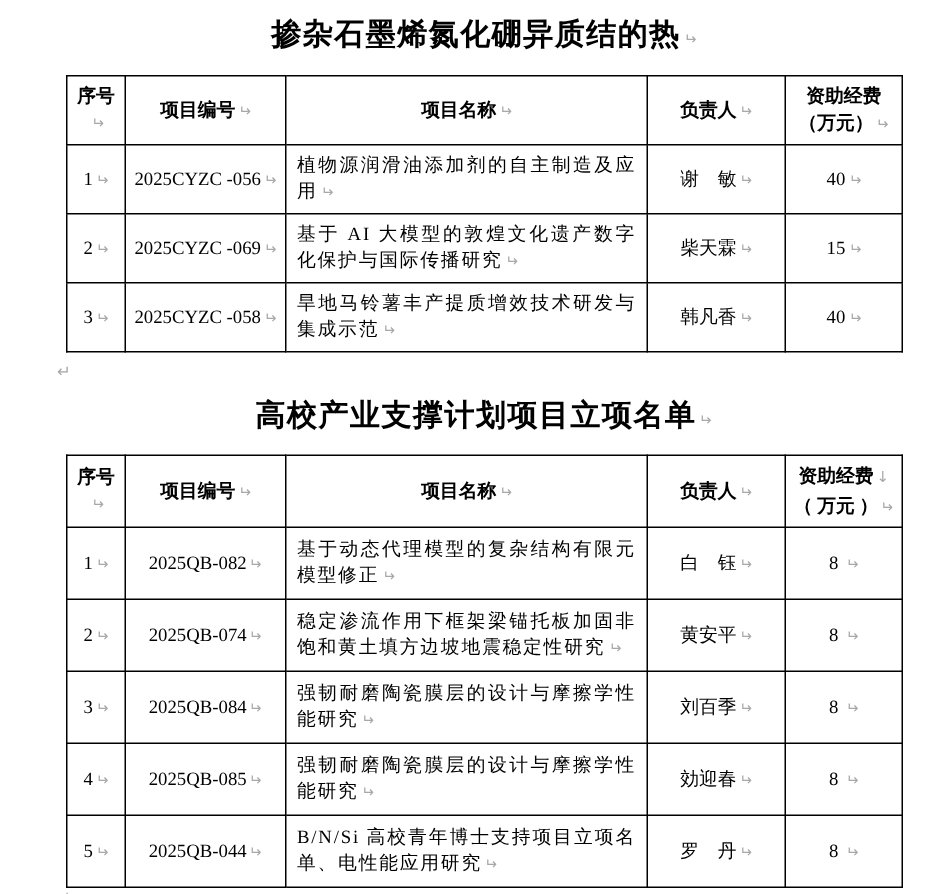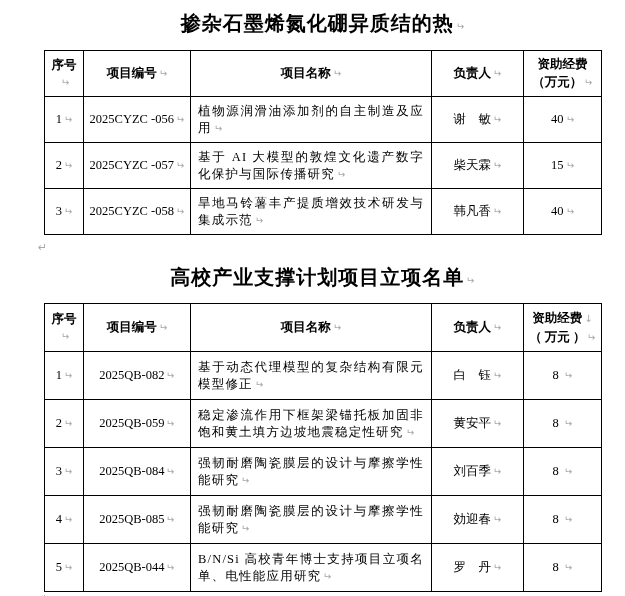--- a/index.html
+++ b/index.html
@@ -71,21 +71,21 @@
     </tr>
     <tr>
       <td><span>1</span><span class="mk">↵</span></td>
       <td><span>2025CYZC -056</span><span class="mk">↵</span></td>
       <td class="name"><span>植物源润滑油添加剂的自主制造及应用</span><span class="mk">↵</span></td>
       <td><span>谢　敏</span><span class="mk">↵</span></td>
       <td><span>40</span><span class="mk">↵</span></td>
     </tr>
     <tr>
       <td><span>2</span><span class="mk">↵</span></td>
-      <td><span>2025CYZC -057</span><span class="mk">↵</span></td>
+      <td><span>2025CYZC -069</span><span class="mk">↵</span></td>
       <td class="name"><span>基于 AI 大模型的敦煌文化遗产数字化保护与国际传播研究</span><span class="mk">↵</span></td>
       <td><span>柴天霖</span><span class="mk">↵</span></td>
       <td><span>15</span><span class="mk">↵</span></td>
     </tr>
     <tr>
       <td><span>3</span><span class="mk">↵</span></td>
       <td><span>2025CYZC -058</span><span class="mk">↵</span></td>
       <td class="name"><span>旱地马铃薯丰产提质增效技术研发与集成示范</span><span class="mk">↵</span></td>
       <td><span>韩凡香</span><span class="mk">↵</span></td>
       <td><span>40</span><span class="mk">↵</span></td>
@@ -115,21 +115,21 @@
     </tr>
     <tr>
       <td><span>1</span><span class="mk">↵</span></td>
       <td><span>2025QB-082</span><span class="mk">↵</span></td>
       <td class="name"><span>基于动态代理模型的复杂结构有限元模型修正</span><span class="mk">↵</span></td>
       <td><span>白　钰</span><span class="mk">↵</span></td>
       <td><span>8</span> <span class="mk">↵</span></td>
     </tr>
     <tr>
       <td><span>2</span><span class="mk">↵</span></td>
-      <td><span>2025QB-059</span><span class="mk">↵</span></td>
+      <td><span>2025QB-074</span><span class="mk">↵</span></td>
       <td class="name"><span>稳定渗流作用下框架梁锚托板加固非饱和黄土填方边坡地震稳定性研究</span><span class="mk">↵</span></td>
       <td><span>黄安平</span><span class="mk">↵</span></td>
       <td><span>8</span> <span class="mk">↵</span></td>
     </tr>
     <tr>
       <td><span>3</span><span class="mk">↵</span></td>
       <td><span>2025QB-084</span><span class="mk">↵</span></td>
       <td class="name"><span>强韧耐磨陶瓷膜层的设计与摩擦学性能研究</span><span class="mk">↵</span></td>
       <td><span>刘百季</span><span class="mk">↵</span></td>
       <td><span>8</span> <span class="mk">↵</span></td>

